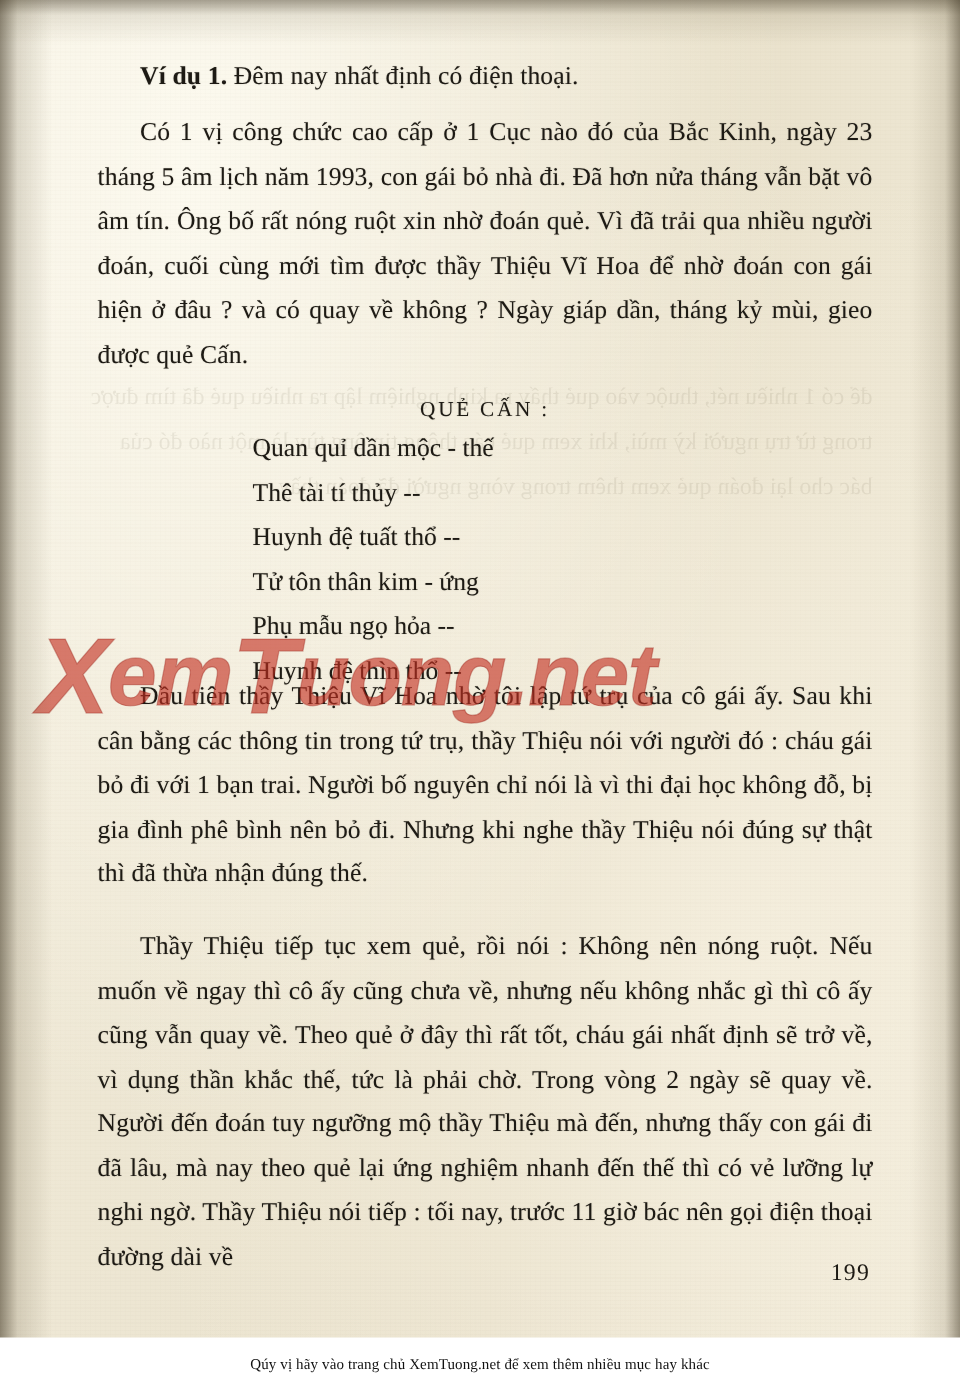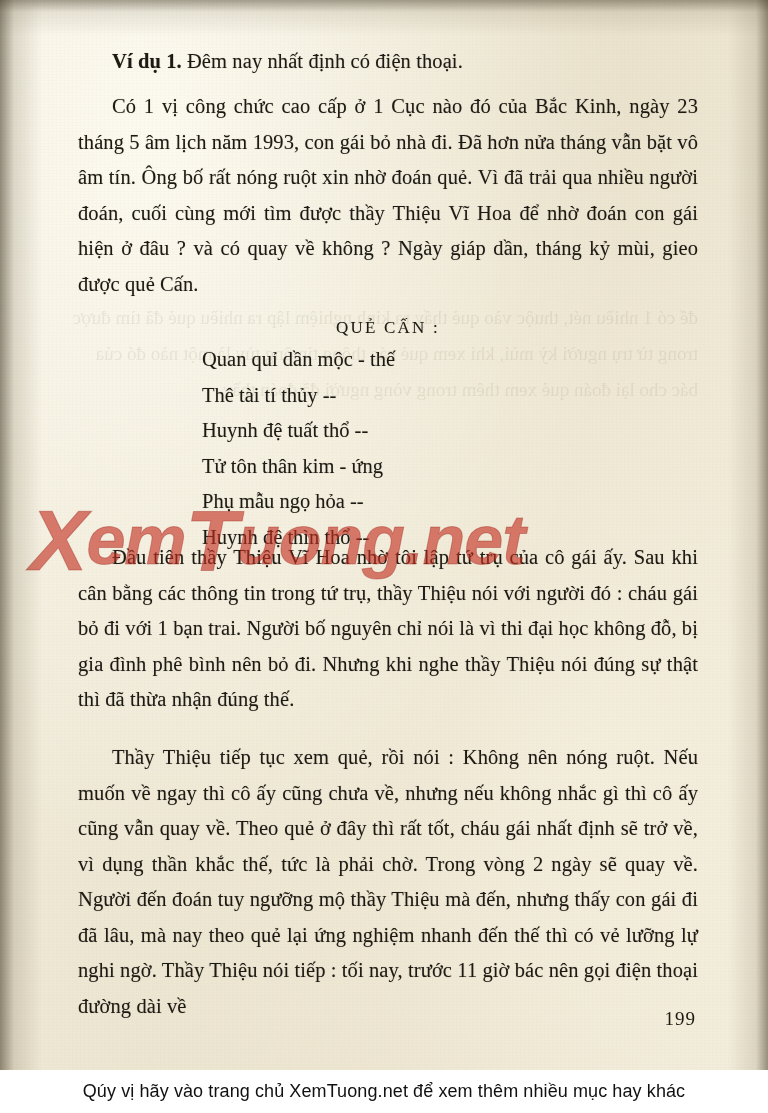--- a/index.html
+++ b/index.html
@@ -153,22 +153,22 @@
     left: 0;
     top: 1070px;
     width: 768px;
     height: 43px;
     background: #ffffff;
     display: flex;
     align-items: center;
     justify-content: center;
   }
   #footer .footer-text {
-    font-family: Liberation Sans, sans-serif;
-    font-size: 18px;
+    font-family: Liberation Serif, serif;
+    font-size: 12px;
     color: #111111;
     letter-spacing: .1px;
     text-align: right;
   }
 </style>
 </head>
 <body>
 
 <div id="page">
 

